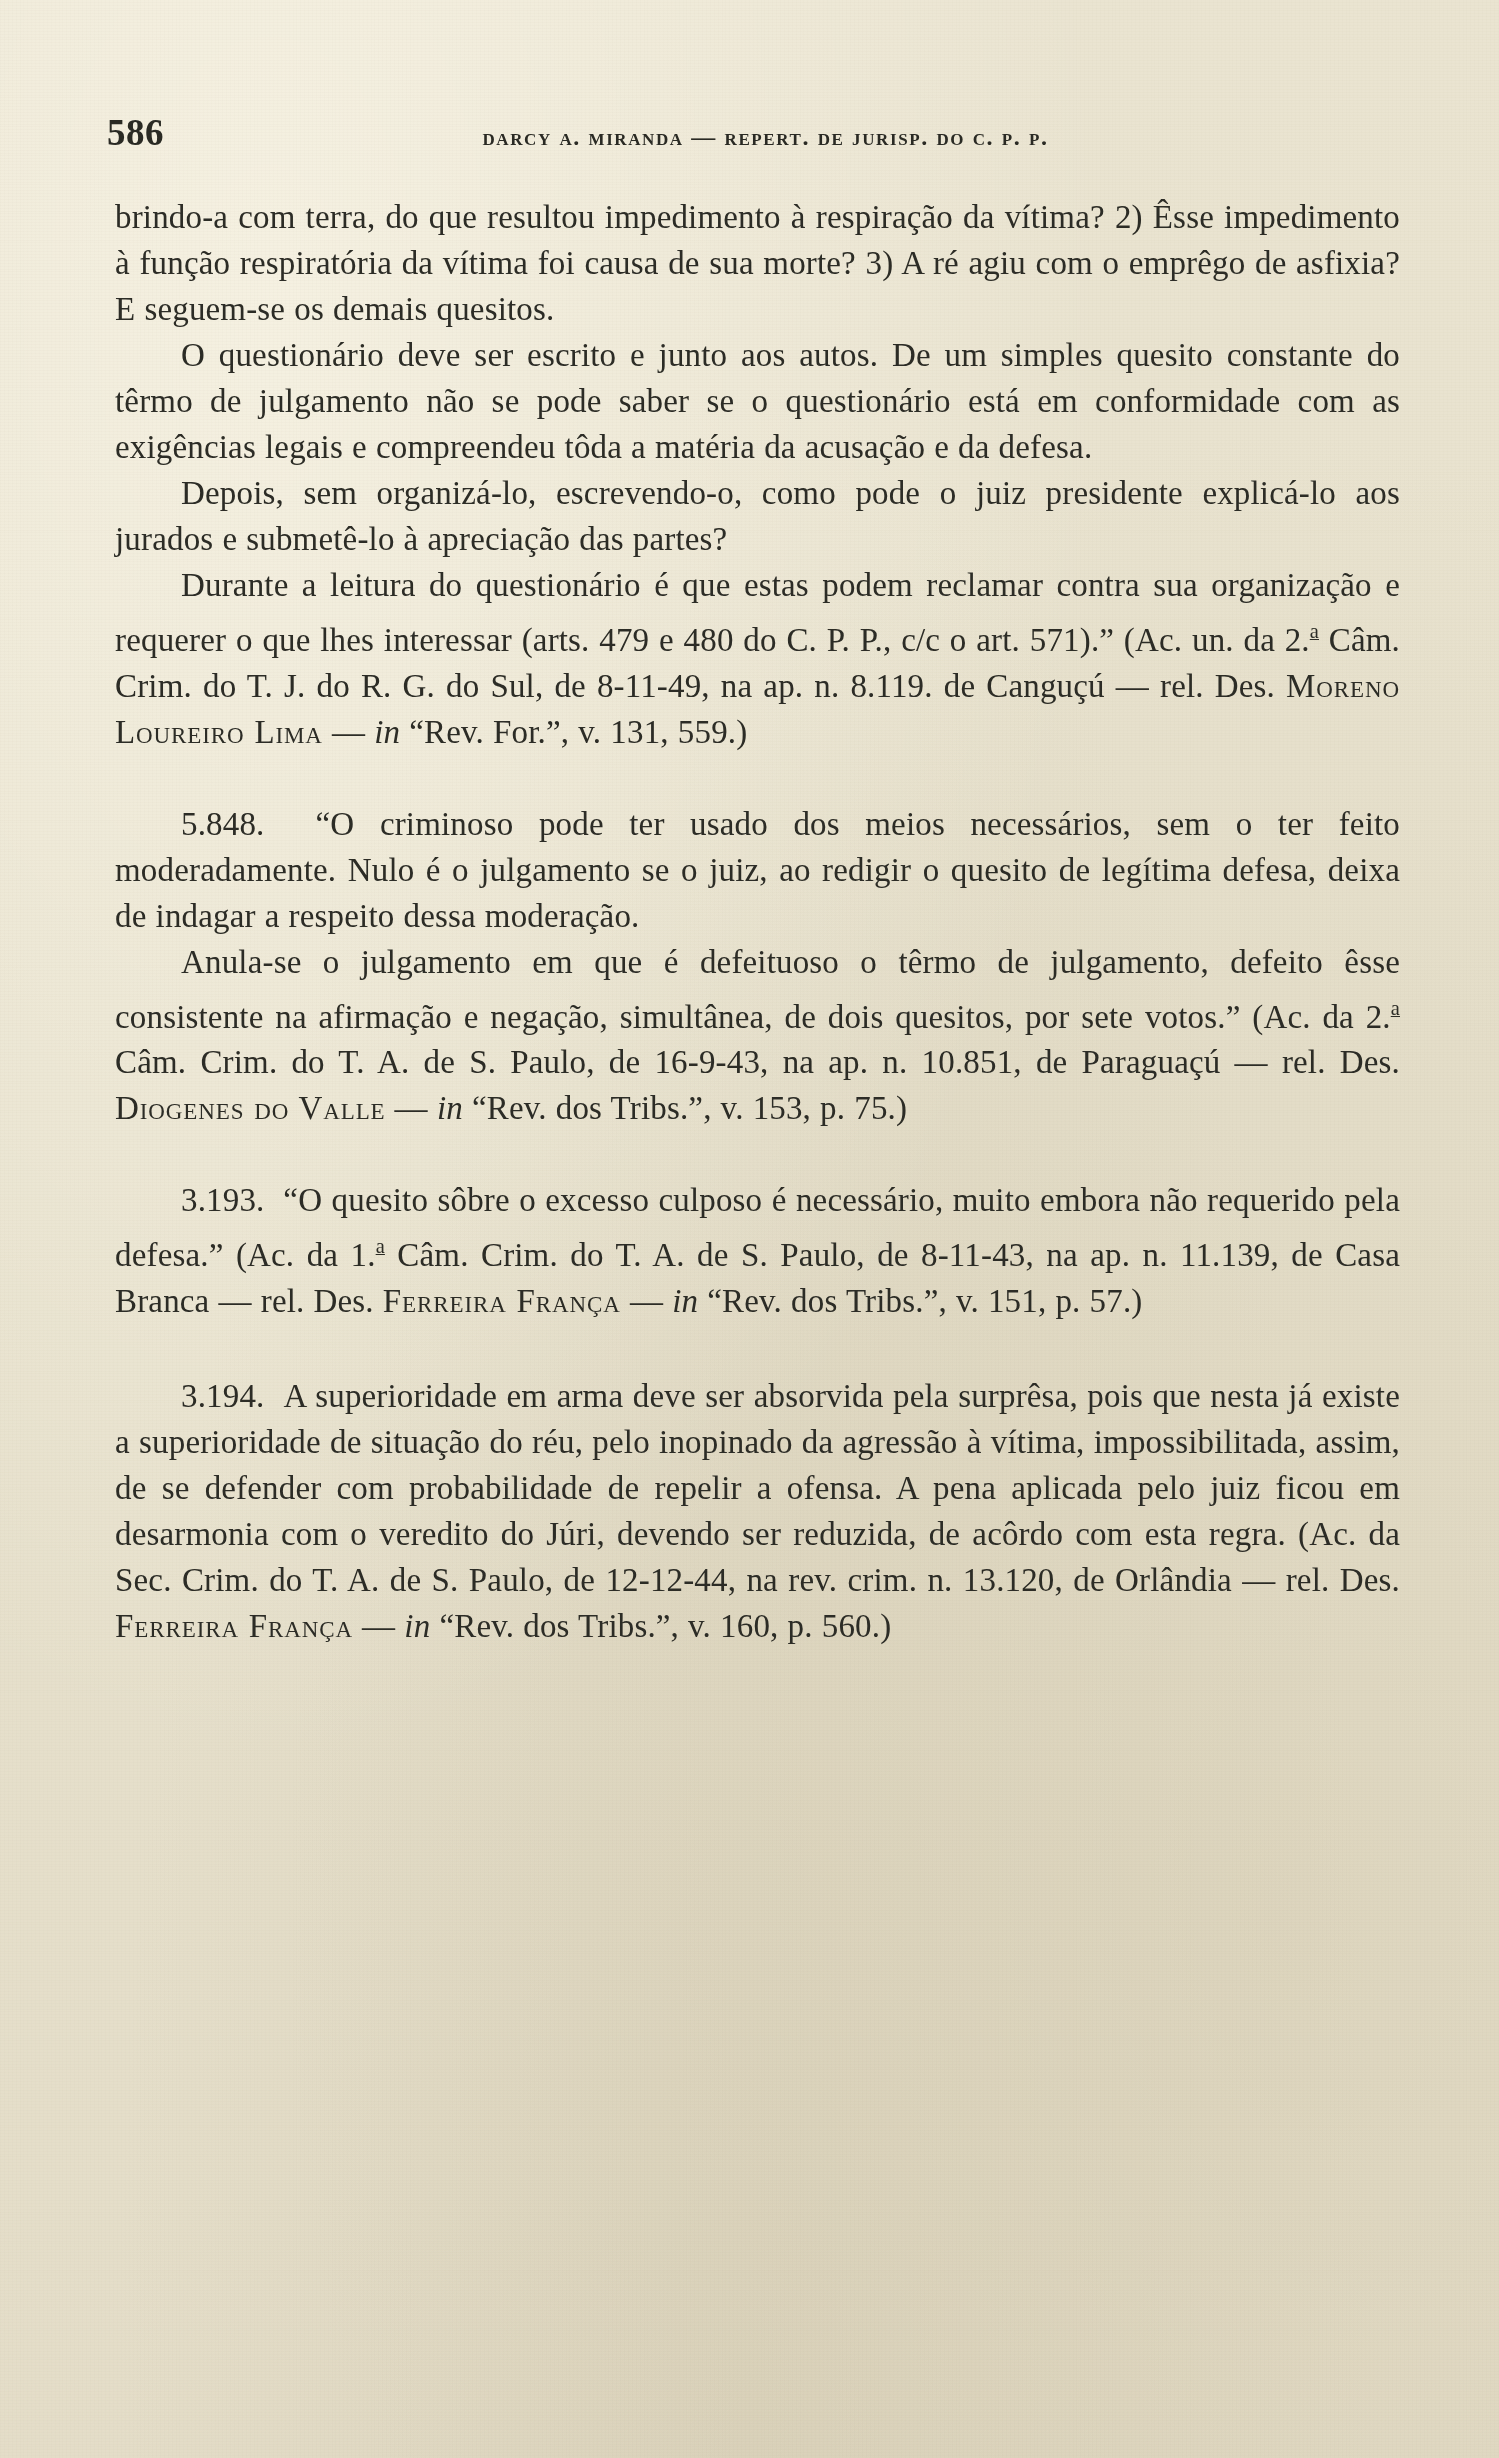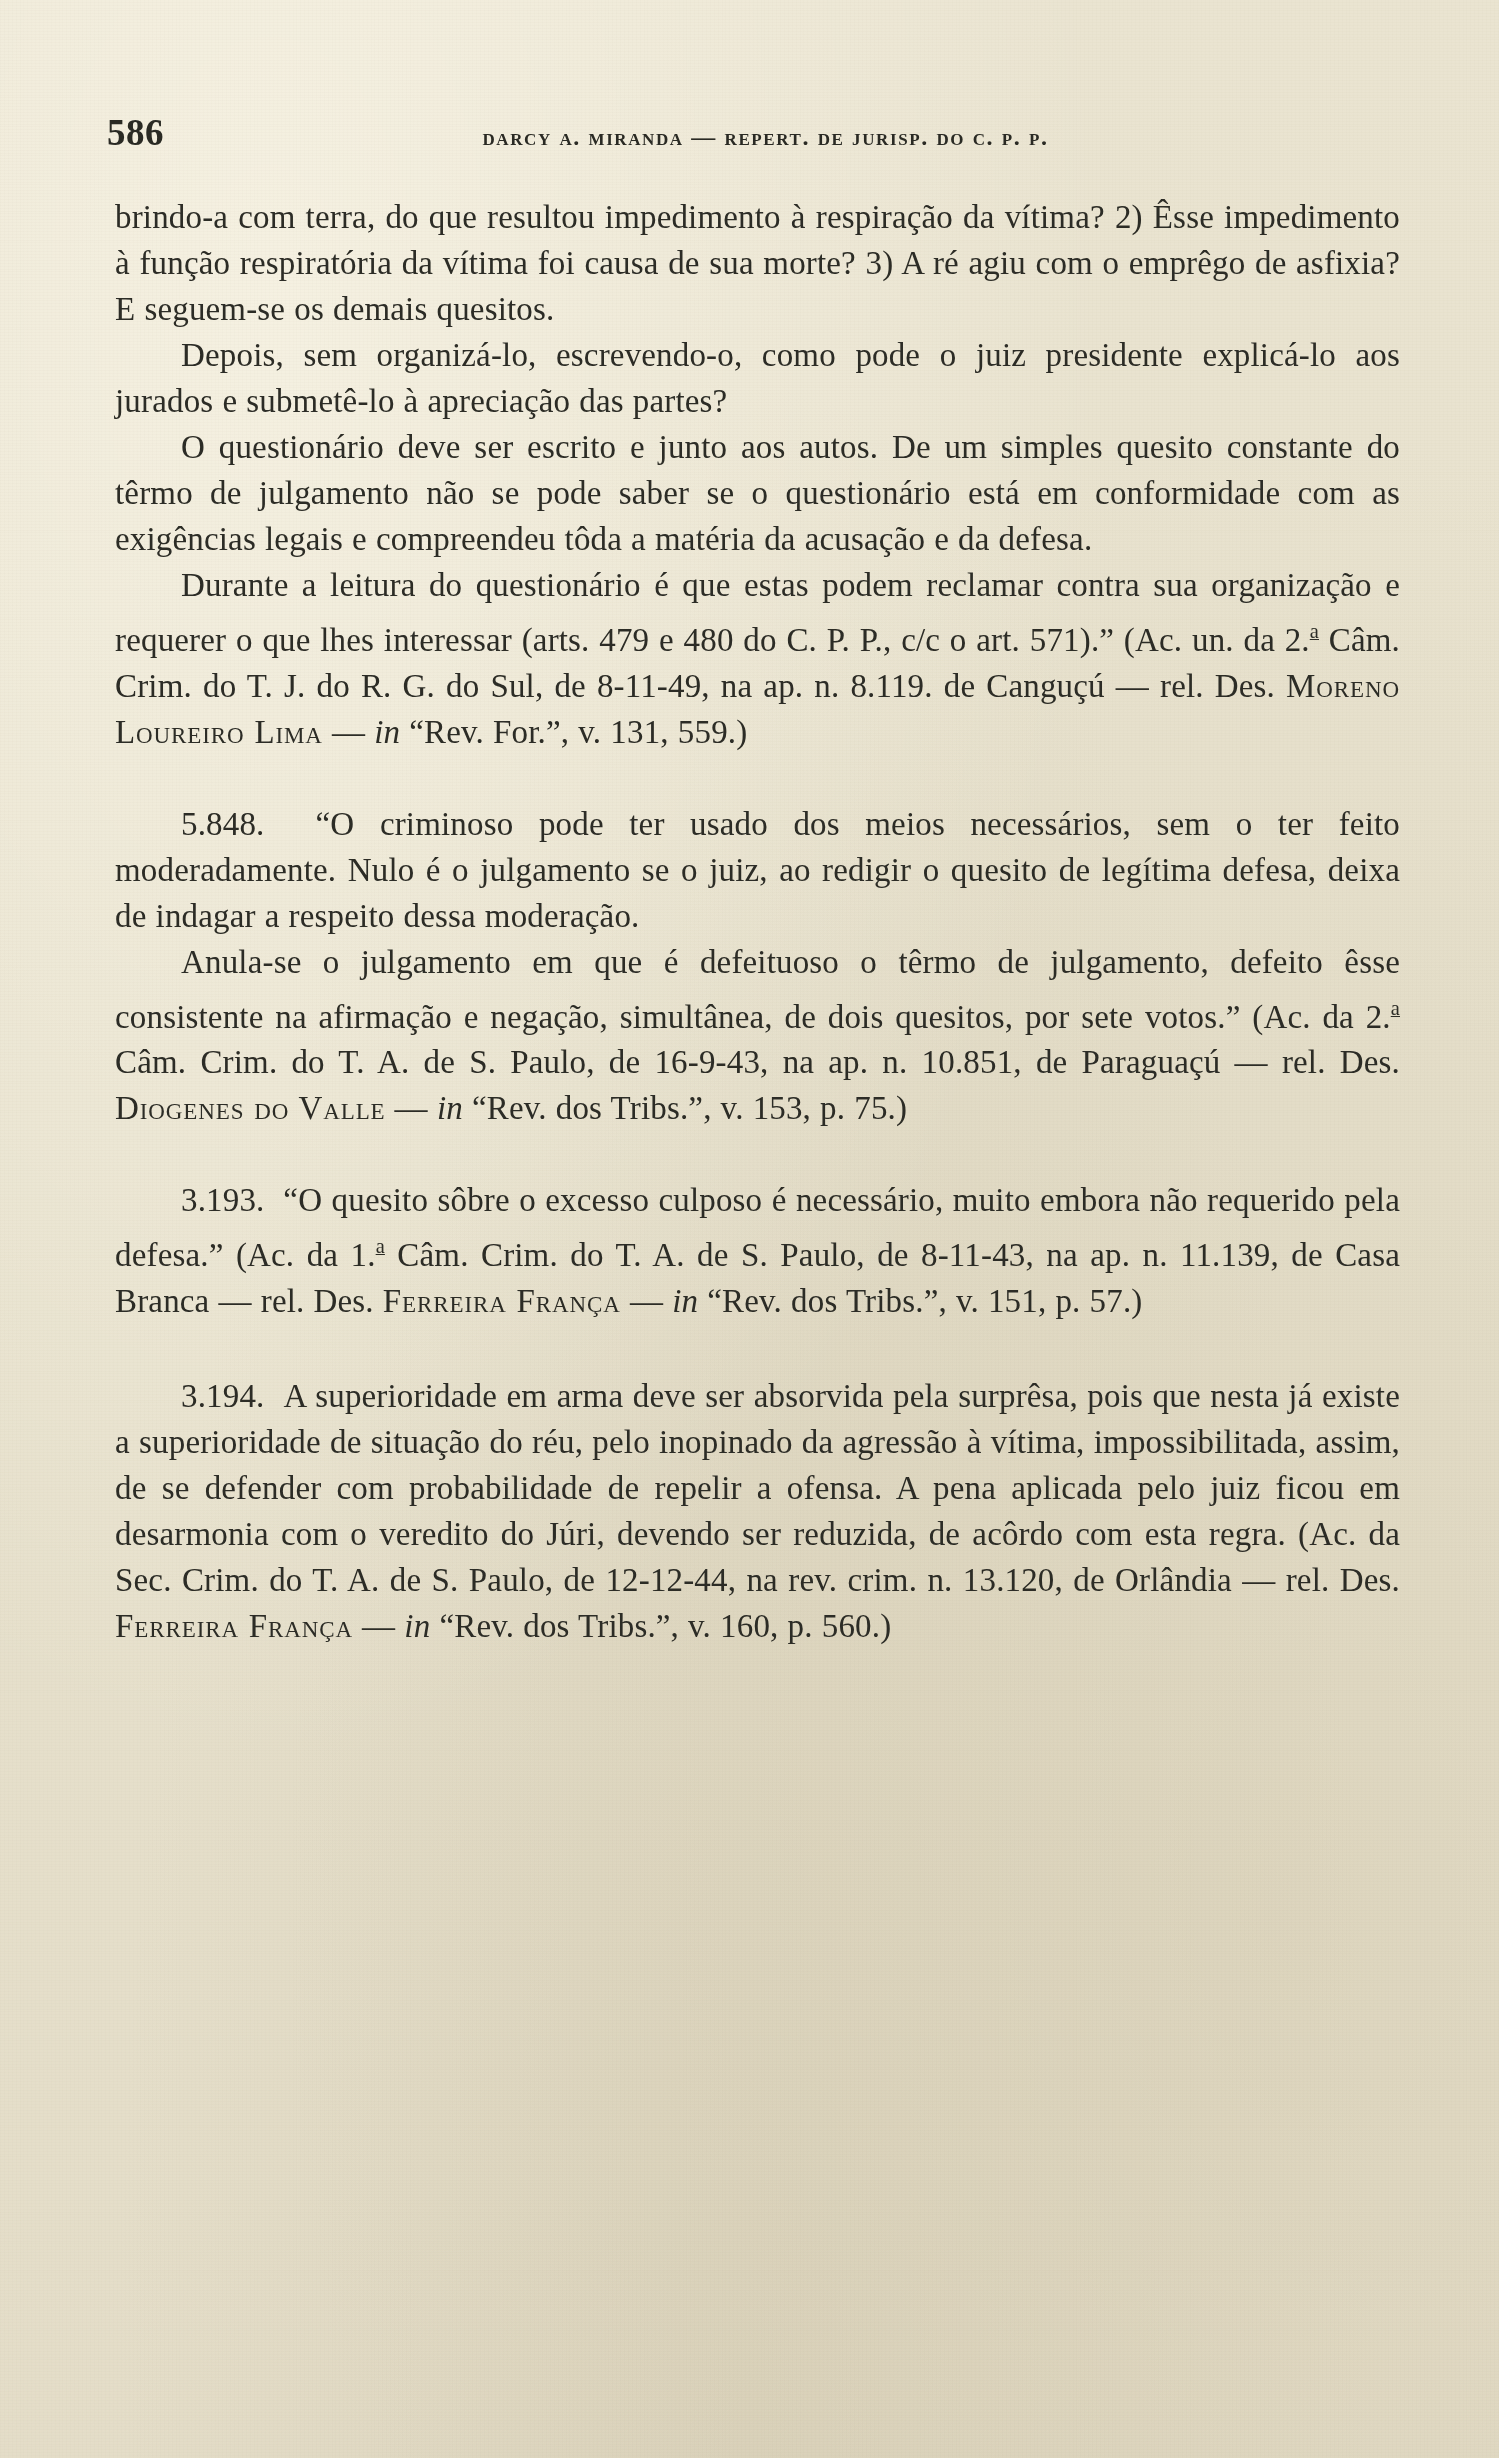--- a/index.html
+++ b/index.html
@@ -122,23 +122,23 @@
 
     <div class="runhead">
       <span class="folio">586</span>
       <span class="runtitle">DARCY A. MIRANDA — REPERT. DE JURISP. DO C. P. P.</span>
     </div>
 
     <div class="body">
 
       <p class="para">brindo-a com terra, do que resultou impedimento à respiração da vítima? 2) Êsse impedimento à função respiratória da vítima foi causa de sua morte? 3) A ré agiu com o emprêgo de asfixia? E seguem-se os demais quesitos.</p>
 
+      <p class="para indent">O questionário deve ser escrito e junto aos autos. De um simples quesito constante do têrmo de julgamento não se pode saber se o questionário está em conformidade com as exigências legais e compreendeu tôda a matéria da acusação e da defesa.</p>
+
       <p class="para indent">Depois, sem organizá-lo, escrevendo-o, como pode o juiz presidente explicá-lo aos jurados e submetê-lo à apreciação das partes?</p>
-
-      <p class="para indent">O questionário deve ser escrito e junto aos autos. De um simples quesito constante do têrmo de julgamento não se pode saber se o questionário está em conformidade com as exigências legais e compreendeu tôda a matéria da acusação e da defesa.</p>
 
       <p class="para indent"><span>Durante a leitura do questionário é que estas podem reclamar contra sua organização e requerer o que lhes interessar (arts. 479 e 480 do C. P. P., c/c o art. 571).” (Ac. un. da 2.</span><span class="sup">a</span><span> Câm. Crim. do T. J. do R. G. do Sul, de 8-11-49, na ap. n. 8.119. de Canguçú — rel. Des. </span><span class="scn">Moreno Loureiro Lima</span><span> — </span><span class="it">in</span><span> “Rev. For.”, v. 131, 559.)</span></p>
 
       <div class="blockgap"></div>
 
       <p class="para indent"><span>5.848.</span>&nbsp;&nbsp;<span>“O criminoso pode ter usado dos meios necessários, sem o ter feito moderadamente. Nulo é o julgamento se o juiz, ao redigir o quesito de legítima defesa, deixa de indagar a respeito dessa moderação.</span></p>
       <p class="para indent"><span>Anula-se o julgamento em que é defeituoso o têrmo de julgamento, defeito êsse consistente na afirmação e negação, simultânea, de dois quesitos, por sete votos.” (Ac. da 2.</span><span class="sup">a</span><span> Câm. Crim. do T. A. de S. Paulo, de 16-9-43, na ap. n. 10.851, de Paraguaçú — rel. Des. </span><span class="scn">Diogenes do Valle</span><span> — </span><span class="it">in</span><span> “Rev. dos Tribs.”, v. 153, p. 75.)</span></p>
 
       <div class="blockgap"></div>
 

